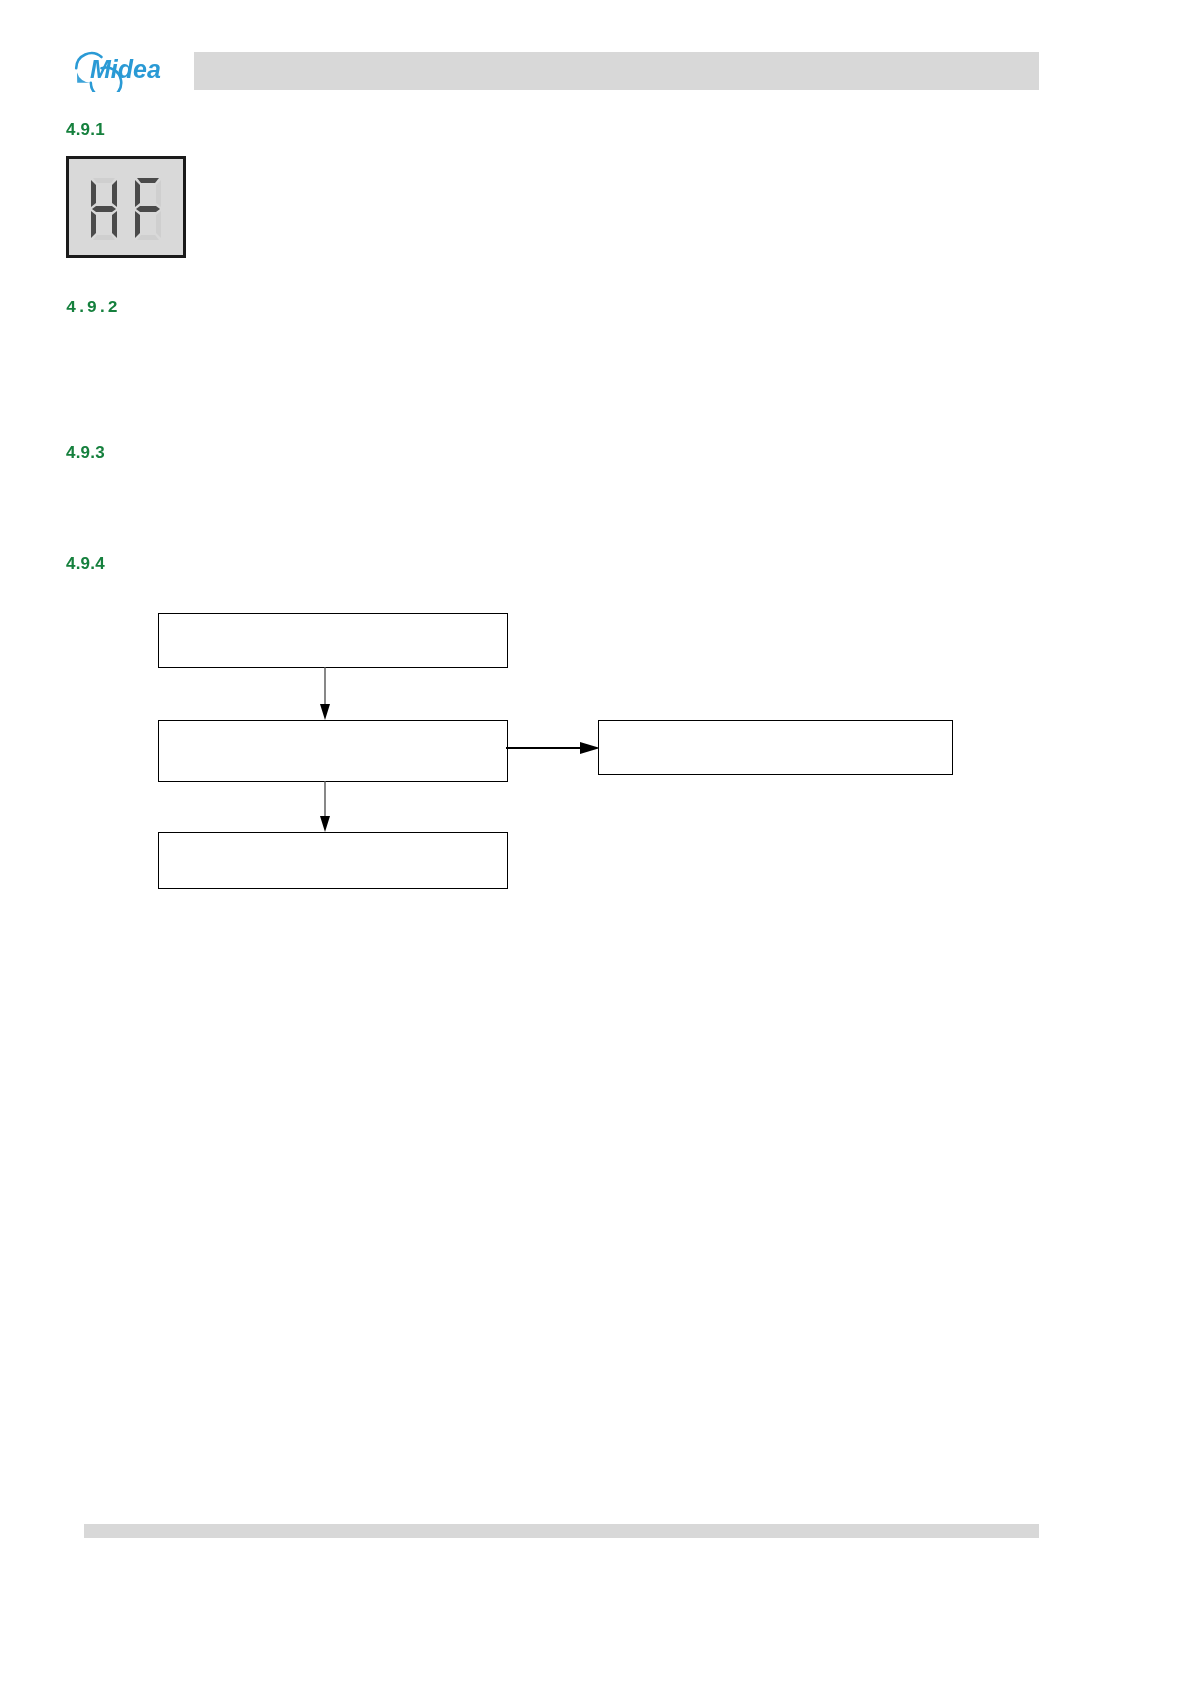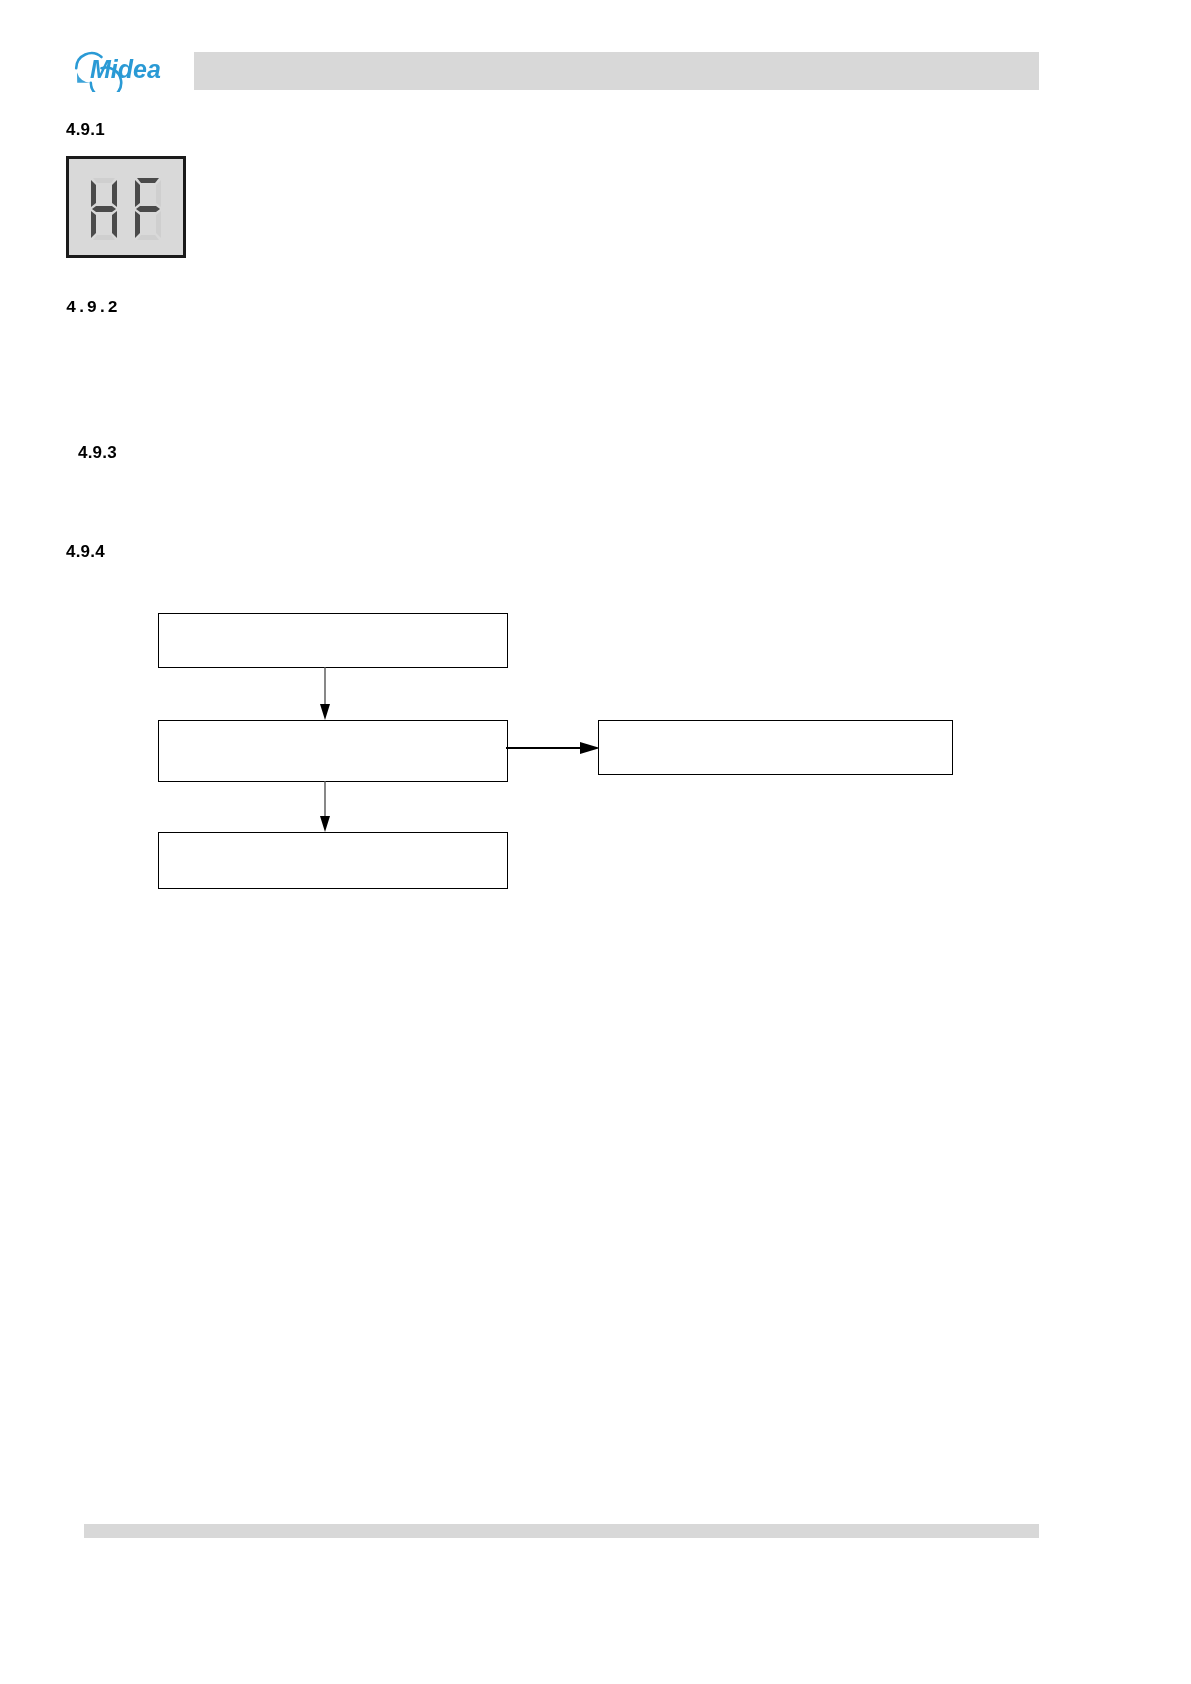--- a/index.html
+++ b/index.html
@@ -41,27 +41,27 @@
     height: 38px;
     background: #d8d8d8;
   }
 
   
   .section-heading {
     position: absolute;
     font-size: 17px;
     font-weight: bold;
     letter-spacing: 0.2px;
-    color: #000000;
+    color: #15803d;
     white-space: nowrap;
   }
   #heading-491 { left: 66px; top: 120px; }
   #heading-492 { left: 66px; top: 298px; font-family: Liberation Mono, monospace; }
-  #heading-493 { left: 78px; top: 443px; }
-  #heading-494 { left: 66px; top: 542px; }
+  #heading-493 { left: 66px; top: 443px; }
+  #heading-494 { left: 66px; top: 554px; }
 
   
   #lcd-display {
     position: absolute;
     left: 66px;
     top: 156px;
     width: 120px;
     height: 102px;
     background: #d9d9d9;
     border: 3px solid #1a1a1a;

